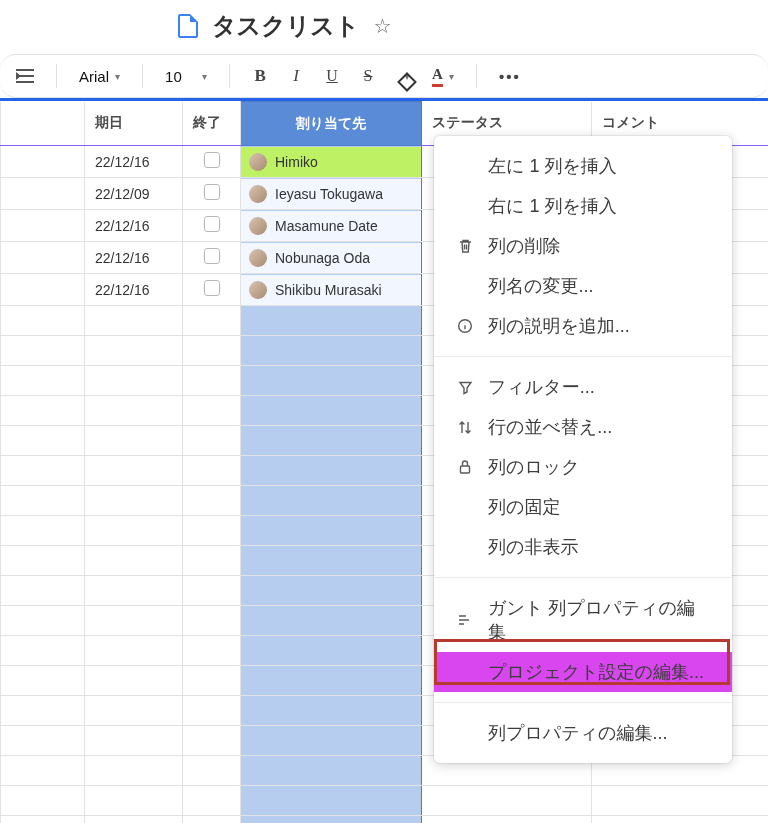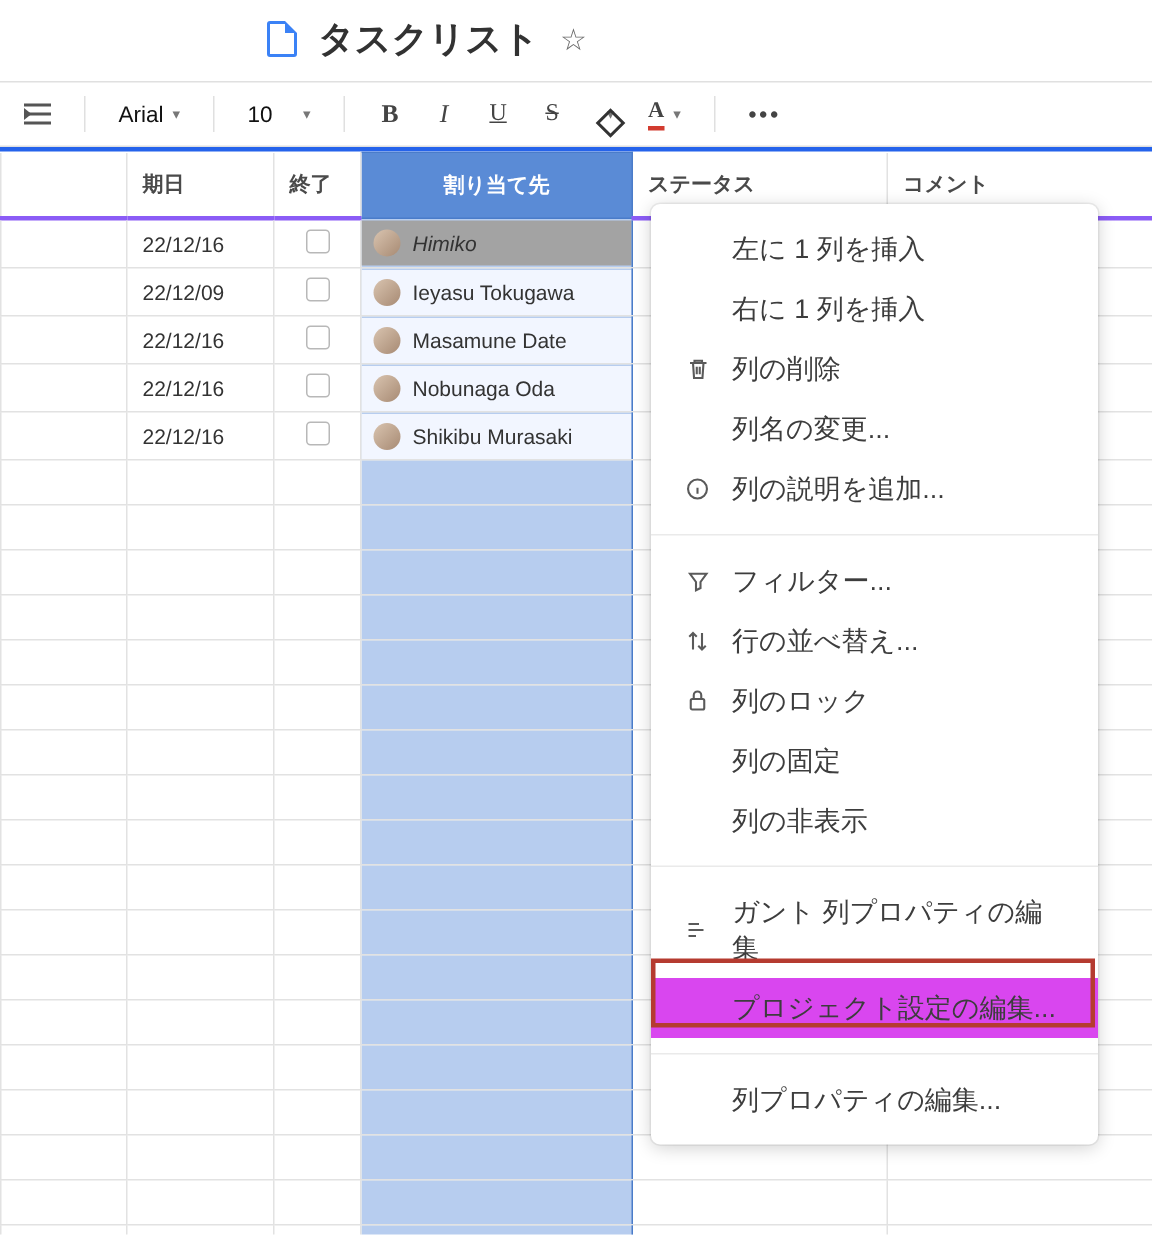--- a/index.html
+++ b/index.html
@@ -43,20 +43,21 @@
   
   .toolbar {
     display: flex;
     align-items: center;
     height: 44px;
     padding: 0 10px;
     border-top: 1px solid #e0e0e0;
     border-bottom: 1px solid #e0e0e0;
     gap: 8px;
     color:#444;
+    border-radius:16px;
   }
   .tb-sep { width:1px; height:24px; background:#e0e0e0; margin:0 8px; }
   .tb-btn {
     display:flex; align-items:center; justify-content:center;
     height:28px; min-width:28px; padding:0 6px;
     border-radius:3px; cursor:pointer;
     font-size:15px;
   }
   .tb-text { font-size:15px; color:#111; font-weight:500; }
   .caret::after { content:"▾"; font-size:10px; color:#777; margin-left:6px; }
@@ -108,21 +109,21 @@
     vertical-align: middle;
     font-size: 14px;
     white-space: nowrap;
   }
   th {
     height: 44px;
     background: #fff;
     font-weight: 600;
     color: #4a4a4a;
     border-top: none;
-    border-bottom: 3px solid #8b5cf6;
+    border-bottom: 1px solid #8b5cf6;
   }
   col.c0 { width: 84px; }
   col.c1 { width: 98px; }
   col.c2 { width: 58px; }
   col.c3 { width: 181px; }
   col.c4 { width: 170px; }
   col.c5 { width: 177px; }
   th.selected, td.col-selected {
     background: #b7cdef;
   }
@@ -137,21 +138,21 @@
     width:16px;height:16px;border:1.5px solid #b8b8b8;border-radius:3px;
     display:inline-block;margin:auto;
   }
   td.center { text-align:center; }
   .assignee {
     display:flex; align-items:center; gap:8px;
     background:#f2f6ff;
     margin:-6px -10px; padding:4px 8px;
     height:30px;
   }
-  .assignee.hl { background:#a3a3a3;font-style:italic; }
+  .assignee.hl { background:#bef264; }
   .avatar {
     width:18px;height:18px;border-radius:50%;
     background:linear-gradient(135deg,#d9c4b0,#a78a73);
     flex-shrink:0;
   }
 
   
   .context-menu {
     position:absolute;
     left:434px; top:136px;

